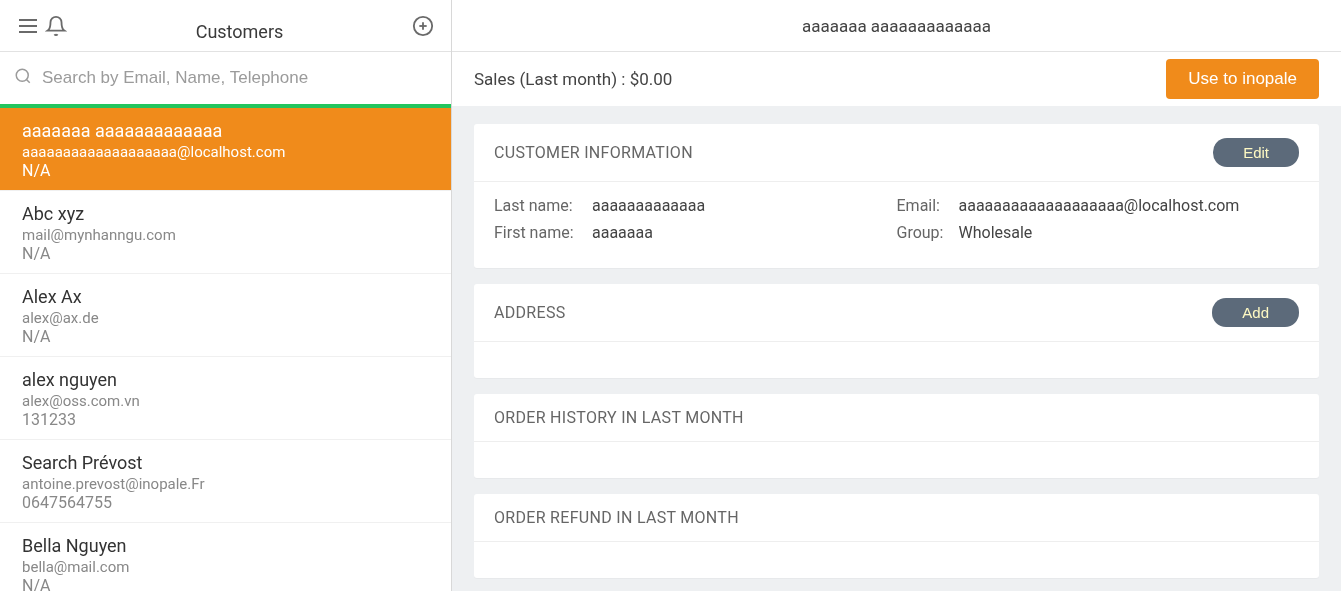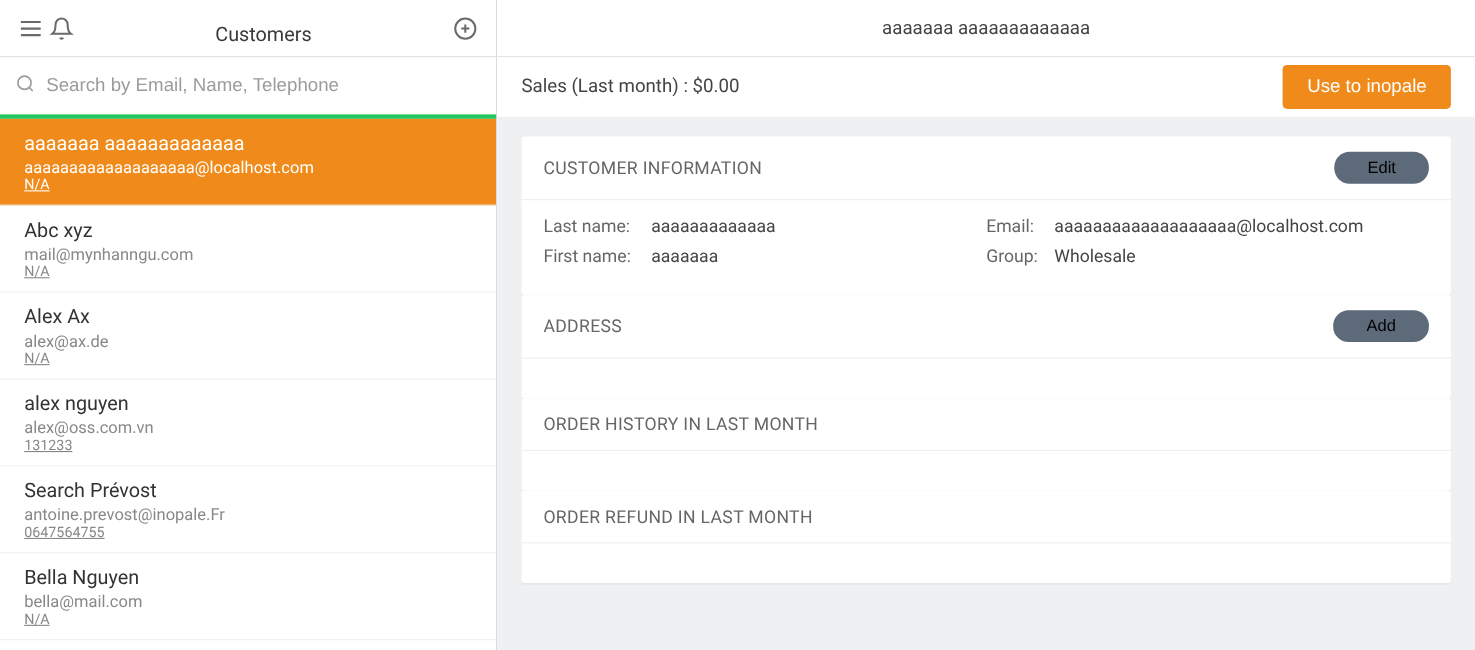--- a/index.html
+++ b/index.html
@@ -15,39 +15,39 @@
 .search-row .search-icon { color: #9b9b9b; margin-right: 10px; }
 .search-row input { border: none; outline: none; font-size: 17px; color: #555; flex: 1; background: transparent; }
 .search-row input::placeholder { color: #9b9b9b; }
 .list-wrap { flex: 1; overflow-y: auto; position: relative; }
 .list-wrap::-webkit-scrollbar { width: 12px; }
 .list-wrap::-webkit-scrollbar-thumb { background: #7a7a7a; border-radius: 0; }
 .list-wrap::-webkit-scrollbar-track { background: #f0f0f0; }
 .cust-item { padding: 12px 22px 10px 22px; border-bottom: 1px solid #f0f0f0; cursor: pointer; }
 .cust-item .name { font-size: 18px; color: #333; margin-bottom: 2px; }
 .cust-item .email { font-size: 15px; color: #888; }
-.cust-item .phone { font-size: 13px; color: #888; text-decoration: underline; }
+.cust-item .phone { font-size: 16px; color: #888; }
 .cust-item.selected { background: #f08b1b; }
 .cust-item.selected .name, .cust-item.selected .email, .cust-item.selected .phone { color: #fff; }
 
 
 .right { flex: 1; height: 100%; display: flex; flex-direction: column; background: #fff; }
 .right-header { height: 52px; display: flex; align-items: center; justify-content: center; border-bottom: 1px solid #e2e2e2; font-size: 17px; color: #444; }
 .sales-bar { height: 54px; display: flex; align-items: center; padding: 0 22px; background: #fff; gap: 47px; }
 .sales-bar .sales-text { font-size: 17px; color: #444; }
 .sales-bar .spacer { flex: 1; }
 .checkout-btn { background: #f08b1b; color: #fff; border: none; border-radius: 4px; padding: 10px 22px; font-size: 17px; cursor: pointer; }
 .detail-area { flex: 1; background: #eef0f2; padding: 18px 22px; overflow-y: auto; position: relative; }
 .detail-area::-webkit-scrollbar { width: 12px; }
 .detail-area::-webkit-scrollbar-thumb { background: #7a7a7a; }
 .detail-area::-webkit-scrollbar-track { background: #e0e0e0; }
-.card { background: #fff; border-radius: 3px; margin-bottom: 0; box-shadow: 0 1px 1px rgba(0,0,0,0.03); }
+.card { background: #fff; border-radius: 3px; margin-bottom: 16px; box-shadow: 0 1px 1px rgba(0,0,0,0.03); }
 .card-head { display: flex; align-items: center; padding: 14px 20px; border-bottom: 1px solid #eee; }
 .card-head .card-title { font-size: 16px; color: #666; letter-spacing: 0.3px; flex: 1; }
-.small-btn { background: #5c6a7a; color: #000000; border: none; border-radius: 14px; padding: 6px 30px; font-size: 15px; cursor: pointer; }
+.small-btn { background: #5c6a7a; color: #fef9c3; border: none; border-radius: 14px; padding: 6px 30px; font-size: 15px; cursor: pointer; }
 .card-body { padding: 14px 20px 18px 20px; display: flex; }
 .card-body.empty { min-height: 36px; }
 .info-col { flex: 1; }
 .info-row { display: flex; margin-bottom: 8px; font-size: 16px; }
 .info-row .lbl { color: #666; min-width: 92px; }
 .info-row .val { color: #444; margin-left: 6px; }
 </style>
 </head>
 <body>
 

